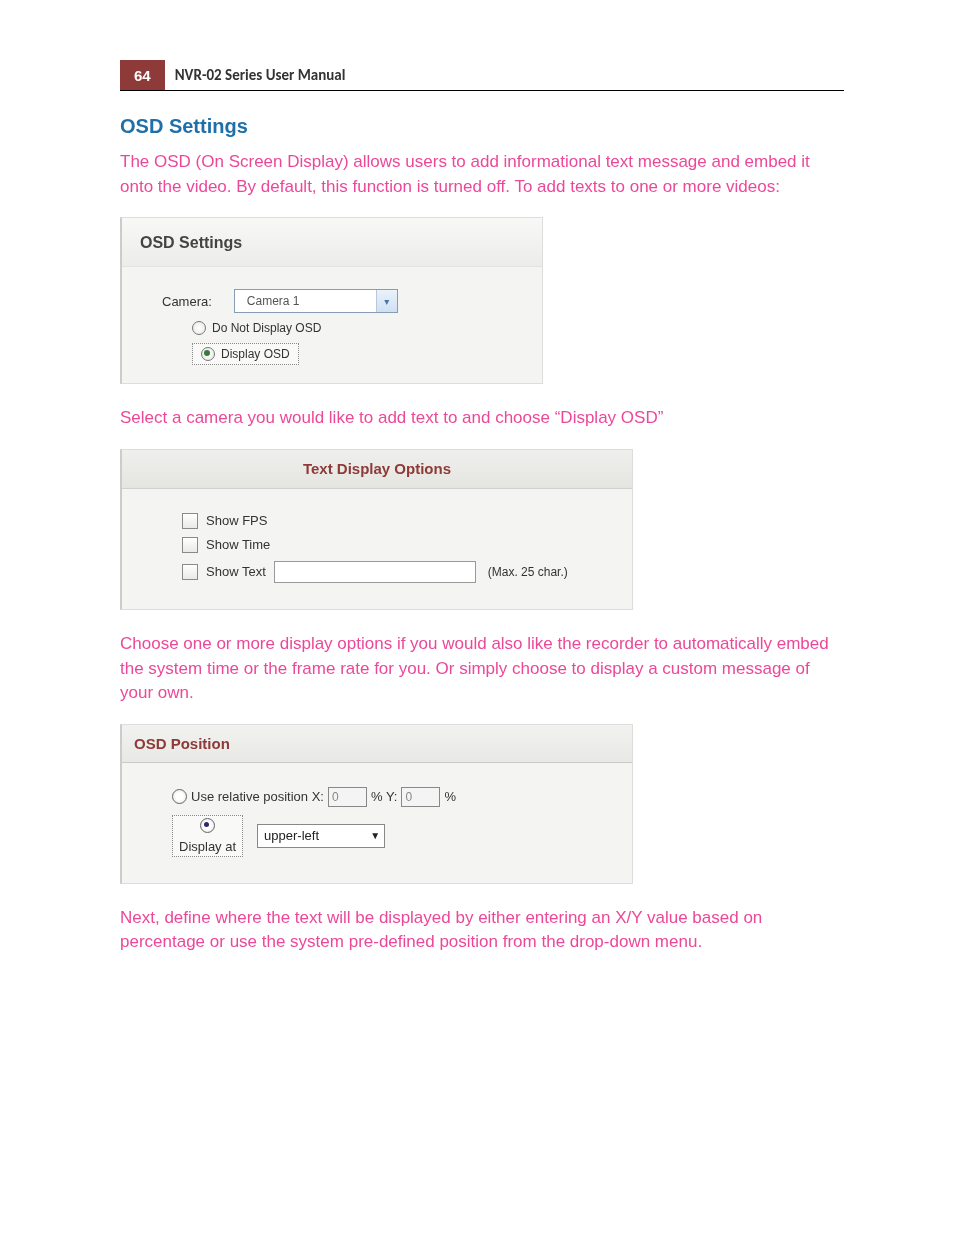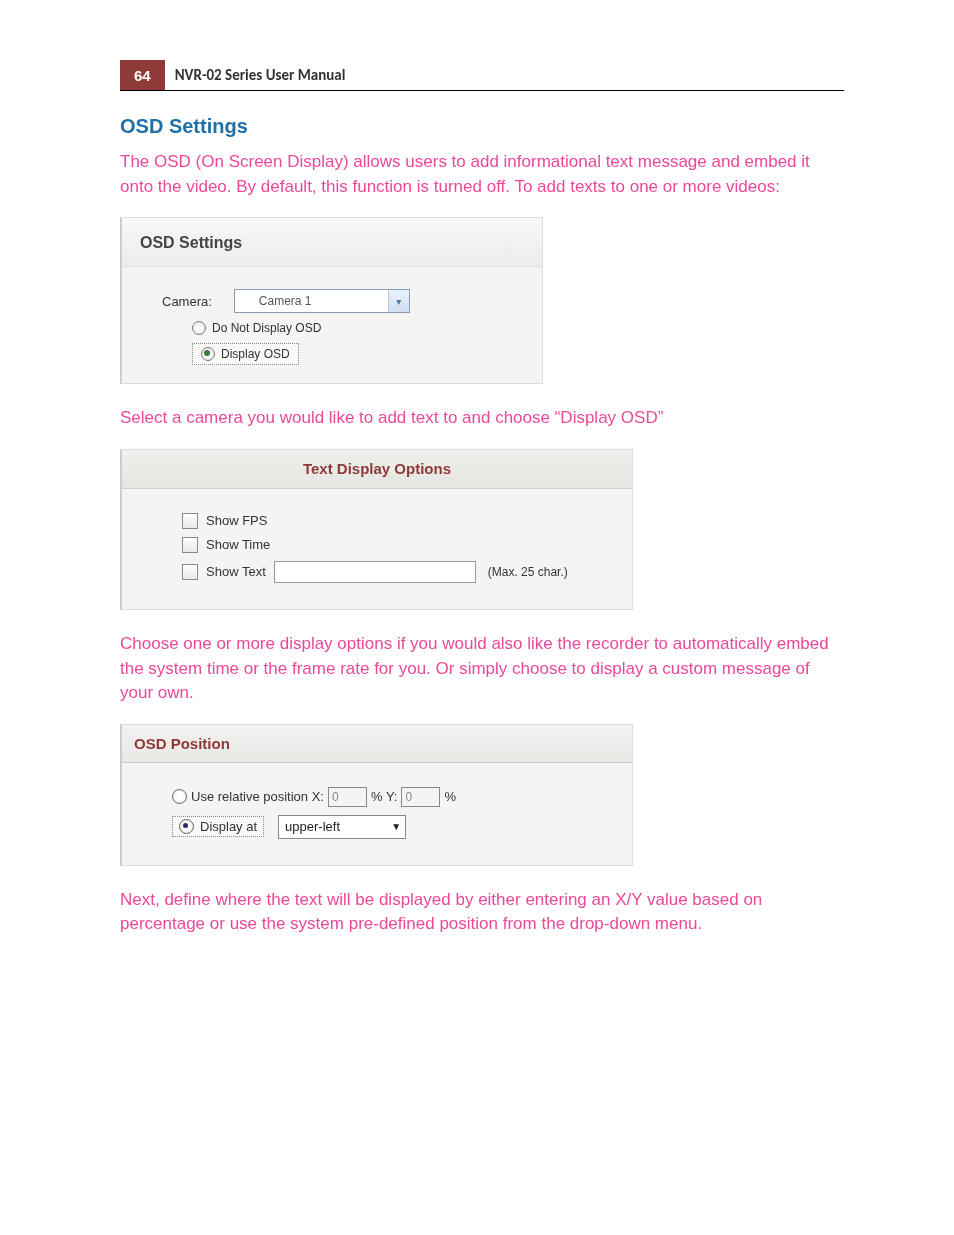--- a/index.html
+++ b/index.html
@@ -82,21 +82,21 @@
   .camera-select {
     display: inline-flex;
     align-items: center;
     border: 1px solid #8a9cb5;
     background: #fff;
     height: 22px;
     width: 150px;
     position: relative;
     font-size: 12px;
     color: #555;
-    padding-left: 24px;
+    padding-left: 12px;
   }
   .camera-select .chev {
     position: absolute;
     right: 0;
     top: 0;
     bottom: 0;
     width: 20px;
     border-left: 1px solid #b9c7da;
     background: linear-gradient(#eaf2fb, #cfe0f2);
     display: flex;
@@ -252,20 +252,21 @@
     font-size: 10px;
     color: #222;
   }
   .dotted-wrap {
     display: inline-flex;
     align-items: center;
     gap: 6px;
     border: 1px dotted #888;
     padding: 2px 6px;
     background: #f9f9f7;
+    flex-direction: column;
   }
 </style>
 </head>
 <body>
 
 <div class="page">
 
   <div class="header-bar">
     <div class="page-num-box">64</div>
     <div class="doc-title">NVR-02 Series User Manual</div>

